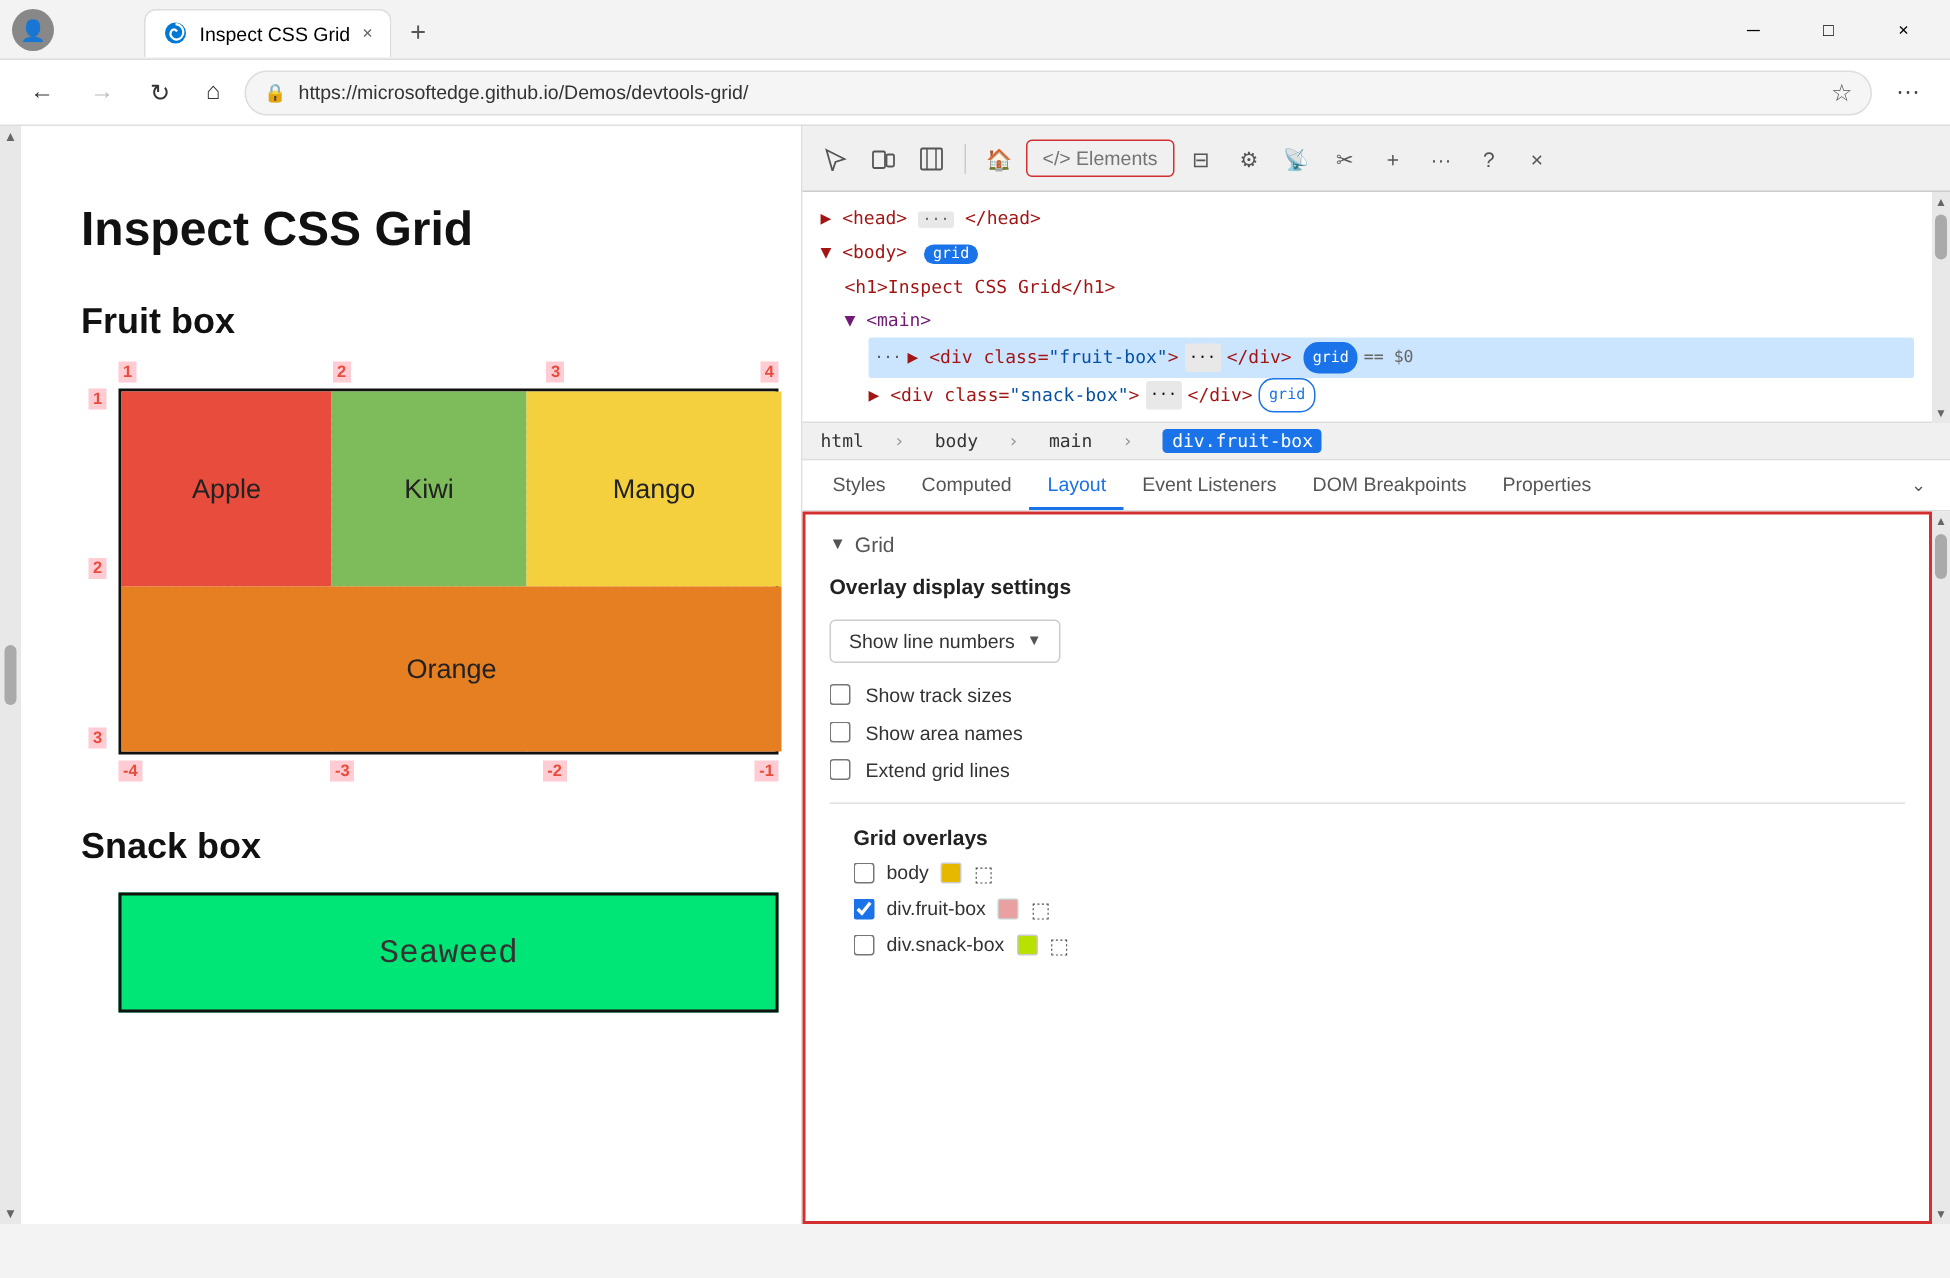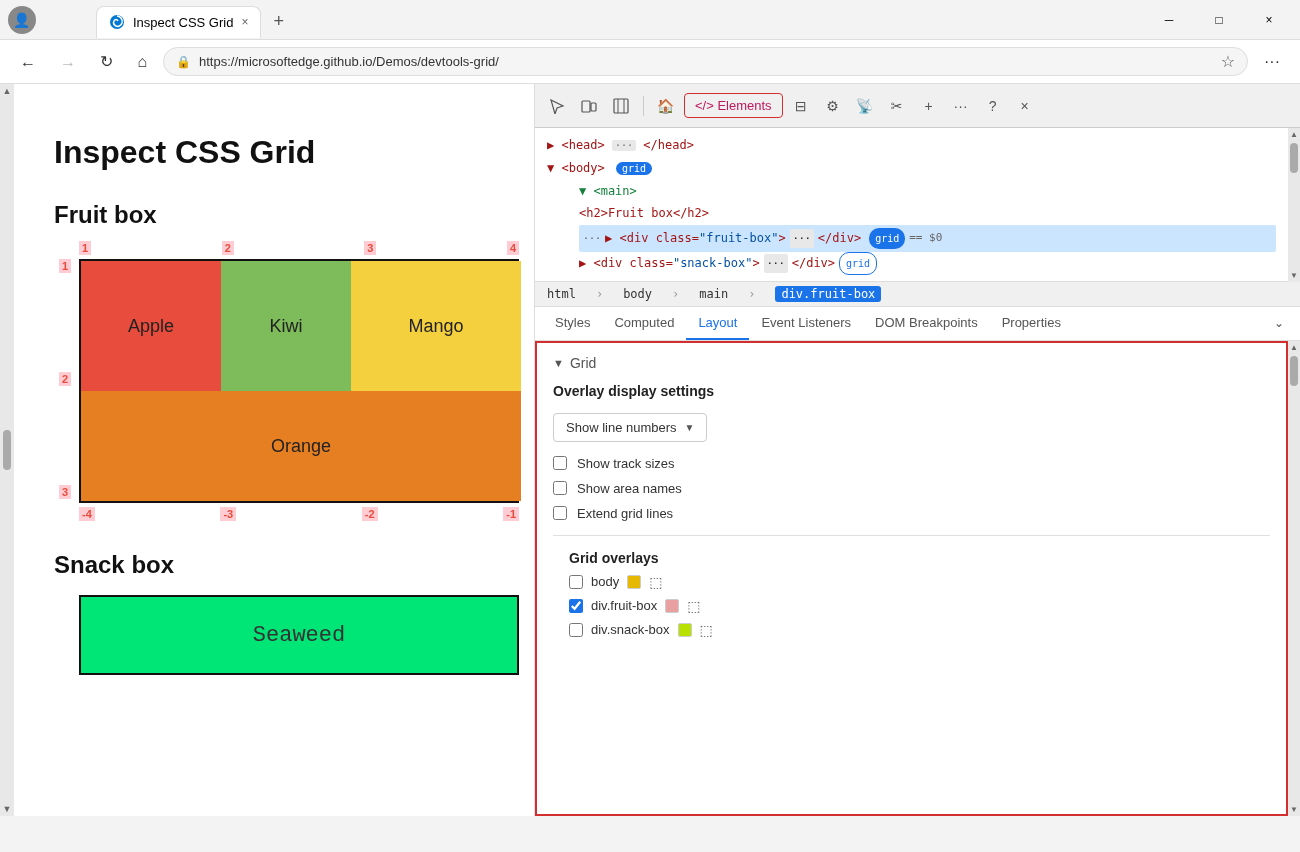--- a/index.html
+++ b/index.html
@@ -41,21 +41,21 @@
     .grid-cell::after { content: ''; position: absolute; top: 0; right: 0; bottom: 0; left: 0; pointer-events: none; }
 
     .snack-box { width: 440px; height: 80px; background: #00e676; display: flex; align-items: center; justify-content: center; font-size: 22px; color: #333; border: 2px solid #111; }
 
     
     .devtools-panel { flex: 1; background: #f5f5f5; border-left: 1px solid #ddd; display: flex; flex-direction: column; position: relative; }
 
     
     .devtools-toolbar { background: #f0f0f0; height: 44px; display: flex; align-items: center; padding: 0 8px; gap: 4px; border-bottom: 1px solid #ccc; }
     .dt-icon-btn { width: 28px; height: 28px; display: flex; align-items: center; justify-content: center; cursor: pointer; border: none; background: none; color: #555; font-size: 14px; border-radius: 4px; }
-    .dt-elements-btn { display: flex; align-items: center; gap: 4px; border: 1.5px solid #d32f2f; border-radius: 4px; padding: 4px 10px; cursor: pointer; background: none; color: #be185d; font-size: 13px; }
+    .dt-elements-btn { display: flex; align-items: center; gap: 4px; border: 1.5px solid #d32f2f; border-radius: 4px; padding: 4px 10px; cursor: pointer; background: none; color: #737373; font-size: 13px; }
     .dom-badge { background: #1a73e8; color: white; border-radius: 10px; padding: 1px 6px; font-size: 10px; margin-left: 4px; cursor: pointer; }
     .dom-badge-grid { background: #1a73e8; }
 
     
     .breadcrumb { background: #f0f0f0; padding: 4px 12px; font-family: 'Consolas', monospace; font-size: 12px; display: flex; gap: 20px; align-items: center; border-bottom: 1px solid #ddd; }
     .bc-item { color: #333; cursor: pointer; }
     .bc-active { color: white; background: #1a73e8; padding: 1px 6px; border-radius: 3px; }
 
     
     .panel-tabs { display: flex; background: white; border-bottom: 1px solid #ddd; padding: 0 8px; align-items: center; }
@@ -242,26 +242,26 @@
           <span style="color:#a31515;">▶ &lt;head&gt;</span>
           <span style="color:#666;"> <span style="background:#e8e8e8; padding:0 3px; border-radius:2px; font-size:10px; cursor:pointer;">···</span> </span>
           <span style="color:#a31515;">&lt;/head&gt;</span>
         </div>
         <div>
           <span style="color:#a31515;">▼ &lt;body&gt;</span>
           <span class="dom-badge dom-badge-grid">grid</span>
         </div>
         <div style="margin-left:16px;">
           <div>
-            <span style="color:#15803d;margin-left:16px;">▼ &lt;main&gt;</span>
+            <span style="color:#a31515;">&lt;h1&gt;Inspect CSS Grid&lt;/h1&gt;</span>
+          </div>
+          <div>
+            <span style="color:#701a75;">▼ &lt;main&gt;</span>
           </div>
           <div style="margin-left:16px;">
-            <div>
-              <span style="color:#a31515;">&lt;h2&gt;Fruit box&lt;/h2&gt;</span>
-            </div>
             <div style="background:#cce5ff; padding:2px 4px; border-radius:2px; display:flex; align-items:center; gap:4px;">
               <span style="color:#555; font-size:10px; cursor:pointer;">···</span>
               <span style="color:#a31515;">▶ &lt;div class=<span style="color:#0451a5;">"fruit-box"</span>&gt;</span>
               <span style="background:#e8e8e8; padding:0 3px; border-radius:2px; font-size:10px; cursor:pointer;">···</span>
               <span style="color:#a31515;">&lt;/div&gt;</span>
               <span class="dom-badge dom-badge-grid">grid</span>
               <span style="color:#666; font-size:11px;">== $0</span>
             </div>
             <div style="display:flex; align-items:center; gap:4px;">
               <span style="color:#a31515;">▶ &lt;div class=<span style="color:#0451a5;">"snack-box"</span>&gt;</span>

